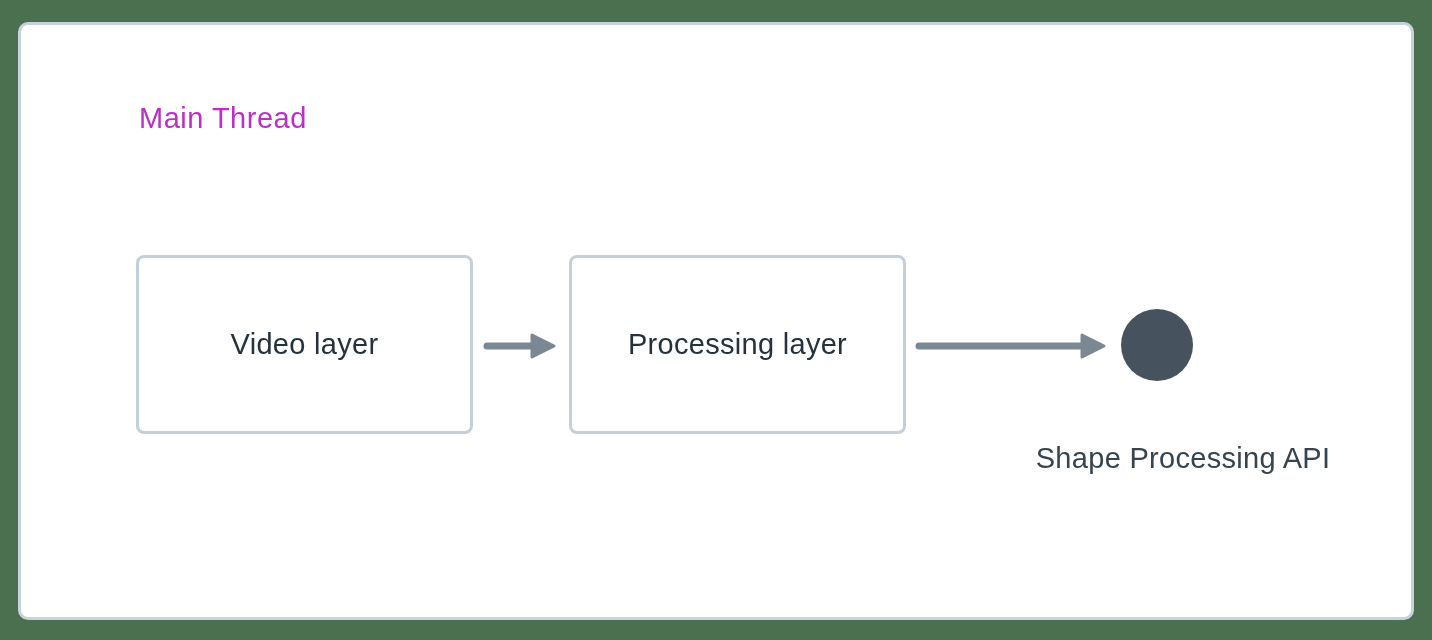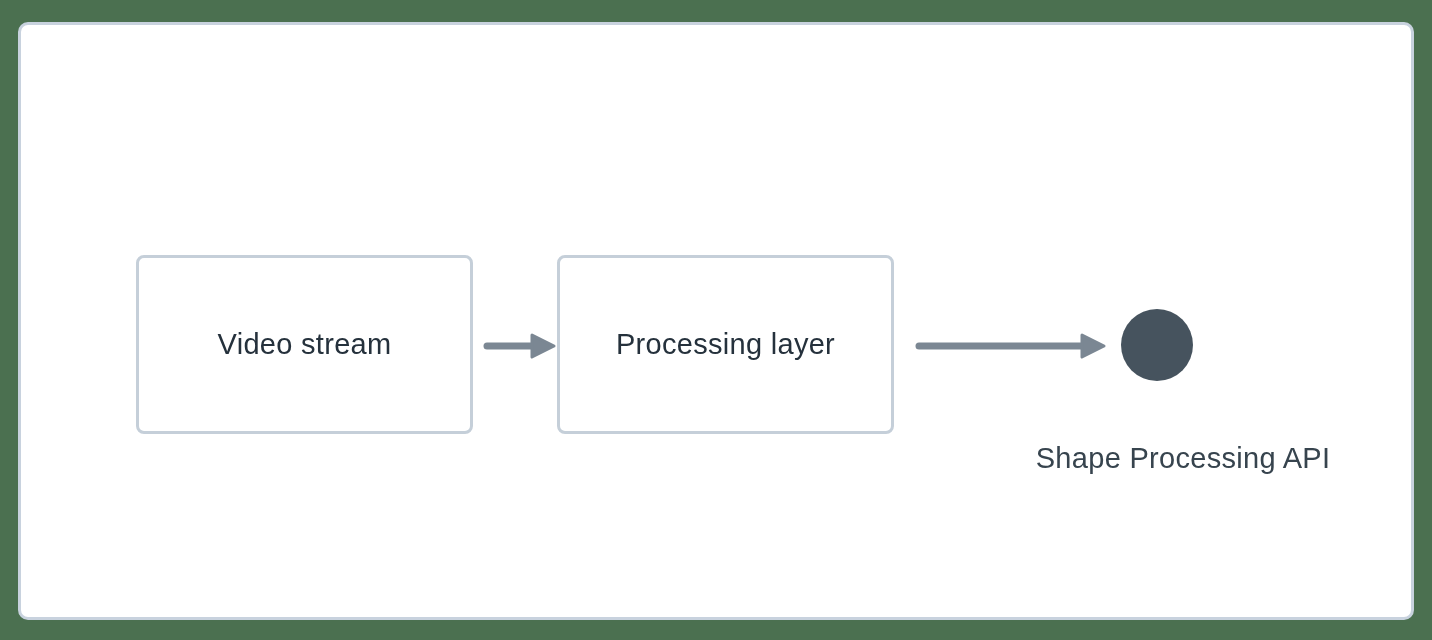--- a/index.html
+++ b/index.html
@@ -38,21 +38,21 @@
     align-items: center;
     justify-content: center;
   }
   .node-box .node-label {
     font-size: 29px;
     color: #25313c;
     letter-spacing: 0.3px;
     white-space: nowrap;
   }
   .node-box.video-stream { left: 115px; }
-  .node-box.processing-layer { left: 536px; }
+  .node-box.processing-layer { left: 548px; }
 
   .arrow-svg { position: absolute; top: 306px; }
   .arrow-svg.arrow-1 { left: 461px; }
   .arrow-svg.arrow-2 { left: 893px; }
 
   .api-circle {
     position: absolute;
     left: 1100px; top: 284px;
     width: 72px; height: 72px;
     border-radius: 50%;
@@ -68,23 +68,24 @@
     color: #37444e;
     letter-spacing: 0.3px;
     white-space: nowrap;
   }
 </style>
 </head>
 <body>
 
 <div class="panel">
 
+  <div class="diagram-title">Main Thread</div>
 
   <div class="node-box video-stream">
-    <span class="node-label">Video stream</span>
+    <span class="node-label">Video layer</span>
   </div>
 
   <svg class="arrow-svg arrow-1" width="76" height="30" viewBox="0 0 76 30">
     <line x1="5" y1="15" x2="50" y2="15" stroke="#7b8793" stroke-width="7" stroke-linecap="round"></line>
     <polygon points="50,4 72,15 50,26" fill="#7b8793" stroke="#7b8793" stroke-width="3" stroke-linejoin="round"></polygon>
   </svg>
 
   <div class="node-box processing-layer">
     <span class="node-label">Processing layer</span>
   </div>

